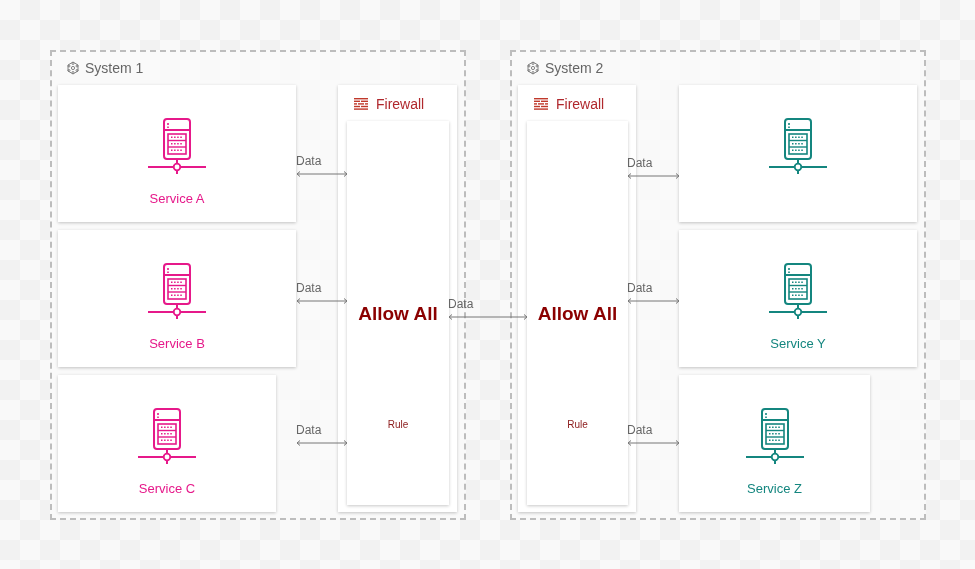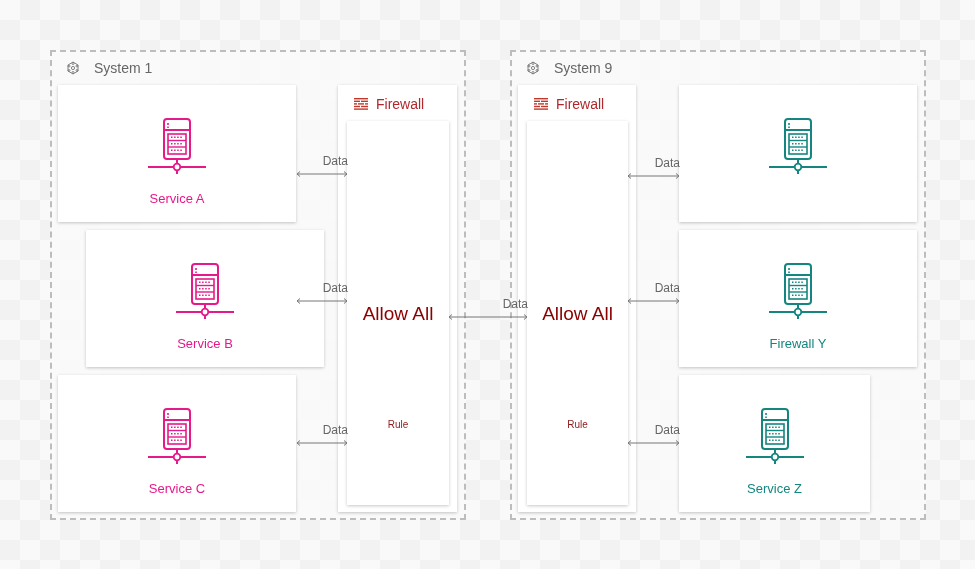--- a/index.html
+++ b/index.html
@@ -12,36 +12,36 @@
       linear-gradient(45deg, #f2f2f2 25%, transparent 25%, transparent 75%, #f2f2f2 75%);
     background-size:40px 40px;
     background-position:0 0, 20px 20px;
   }
   .system {
     position:absolute; border:2px dashed #bdbdbd; background:rgba(250,250,250,0.85);
     box-sizing:border-box;
   }
   .sys-label {
     position:absolute; left:14px; top:8px; font-size:14px; color:#666;
-    display:flex; align-items:center; gap:14px;justify-content:flex-end;
+    display:flex; align-items:center; gap:5px;justify-content:flex-end;
   }
   .sys-label svg { width:14px; height:14px; }
   .card {
     position:absolute; background:#fff; box-shadow:0 1px 3px rgba(0,0,0,0.22);
   }
   .svc-icon { position:absolute; left:50%; top:32px; transform:translateX(-50%); width:60px; height:60px; }
   .svc-label { position:absolute; left:0; right:0; top:106px; text-align:center; font-size:13px; }
   .fw-title { position:absolute; left:16px; top:11px; font-size:14px; color:#b0282d; display:flex; align-items:center; gap:8px; }
   .fw-title svg { width:14px; height:12px; }
   .fw-inner { position:absolute; background:#fff; box-shadow:0 1px 3px rgba(0,0,0,0.22); }
-  .rule-title { position:absolute; left:0; right:0; top:182px; text-align:center; font-size:19px; color:#8b0000; }
+  .rule-title { position:absolute; left:0; right:0; top:182px; text-align:center; font-size:19px; color:#8b0000;font-weight:bold; }
   .rule-sub { position:absolute; left:0; right:0; top:254px; text-align:center; font-size:10px; color:#8b1a1a;margin-top:44px; }
   .conn { position:absolute; height:12px; }
   .conn svg { position:absolute; left:0; top:5px; }
-  .conn-label { position:absolute; left:0; right:0; top:-12px; text-align:right; font-size:12px; color:#666; }
+  .conn-label { position:absolute; left:0; right:0; top:-12px; text-align:left; font-size:12px; color:#666; }
 </style>
 </head>
 <body>
 
 <svg width="0" height="0" style="position:absolute">
   <defs>
     <symbol id="server" viewBox="0 0 60 60">
       <rect x="17" y="2" width="26" height="40" rx="3" fill="none" stroke="currentColor" stroke-width="2"></rect>
       <line x1="17" y1="13" x2="43" y2="13" stroke="currentColor" stroke-width="2"></line>
       <line x1="21" y1="6" x2="21" y2="8" stroke="currentColor" stroke-width="1.6"></line>
@@ -97,27 +97,27 @@
     <span>System 1</span>
   </div>
 </div>
 
 <div class="card" style="left:58px; top:85px; width:238px; height:137px; color:#e6198a;">
   <svg class="svc-icon">
       <use href="#server"></use>
     </svg>
   <div class="svc-label">Service A</div>
 </div>
-<div class="card" style="left:58px; top:230px; width:238px; height:137px; color:#e6198a;margin-left:28px;">
+<div class="card" style="left:58px; top:230px; width:238px; height:137px; color:#e6198a;">
   <svg class="svc-icon">
       <use href="#server"></use>
     </svg>
   <div class="svc-label">Service B</div>
 </div>
-<div class="card" style="left:58px; top:375px; width:238px; height:137px; color:#e6198a;">
+<div class="card" style="left:58px; top:375px; width:218px; height:137px; color:#e6198a;">
   <svg class="svc-icon">
       <use href="#server"></use>
     </svg>
   <div class="svc-label">Service C</div>
 </div>
 
 <div class="card" style="left:338px; top:85px; width:119px; height:427px;">
   <div class="fw-title">
     <svg>
         <use href="#firewall"></use>
@@ -147,21 +147,21 @@
   <svg width="52" height="6">
       <path d="M1 3 H51 M4 0.5 L1 3 L4 5.5 M48 0.5 L51 3 L48 5.5" stroke="#777" stroke-width="1" fill="none"></path>
     </svg>
 </div>
 
 <div class="system" style="left:510px; top:50px; width:416px; height:470px;">
   <div class="sys-label">
     <svg>
         <use href="#cluster"></use>
       </svg>
-    <span>System 9</span>
+    <span>System 2</span>
   </div>
 </div>
 
 <div class="card" style="left:518px; top:85px; width:118px; height:427px;">
   <div class="fw-title">
     <svg>
         <use href="#firewall"></use>
       </svg>
     <span>Firewall</span>
   </div>
@@ -173,21 +173,21 @@
 
 <div class="card" style="left:679px; top:85px; width:238px; height:137px; color:#14867f;">
   <svg class="svc-icon">
       <use href="#server"></use>
     </svg>
 </div>
 <div class="card" style="left:679px; top:230px; width:238px; height:137px; color:#14867f;">
   <svg class="svc-icon">
       <use href="#server"></use>
     </svg>
-  <div class="svc-label">Firewall Y</div>
+  <div class="svc-label">Service Y</div>
 </div>
 <div class="card" style="left:679px; top:375px; width:191px; height:137px; color:#14867f;">
   <svg class="svc-icon">
       <use href="#server"></use>
     </svg>
   <div class="svc-label">Service Z</div>
 </div>
 
 <div class="conn" style="left:627px; top:168px; width:53px;">
   <div class="conn-label">Data</div>

